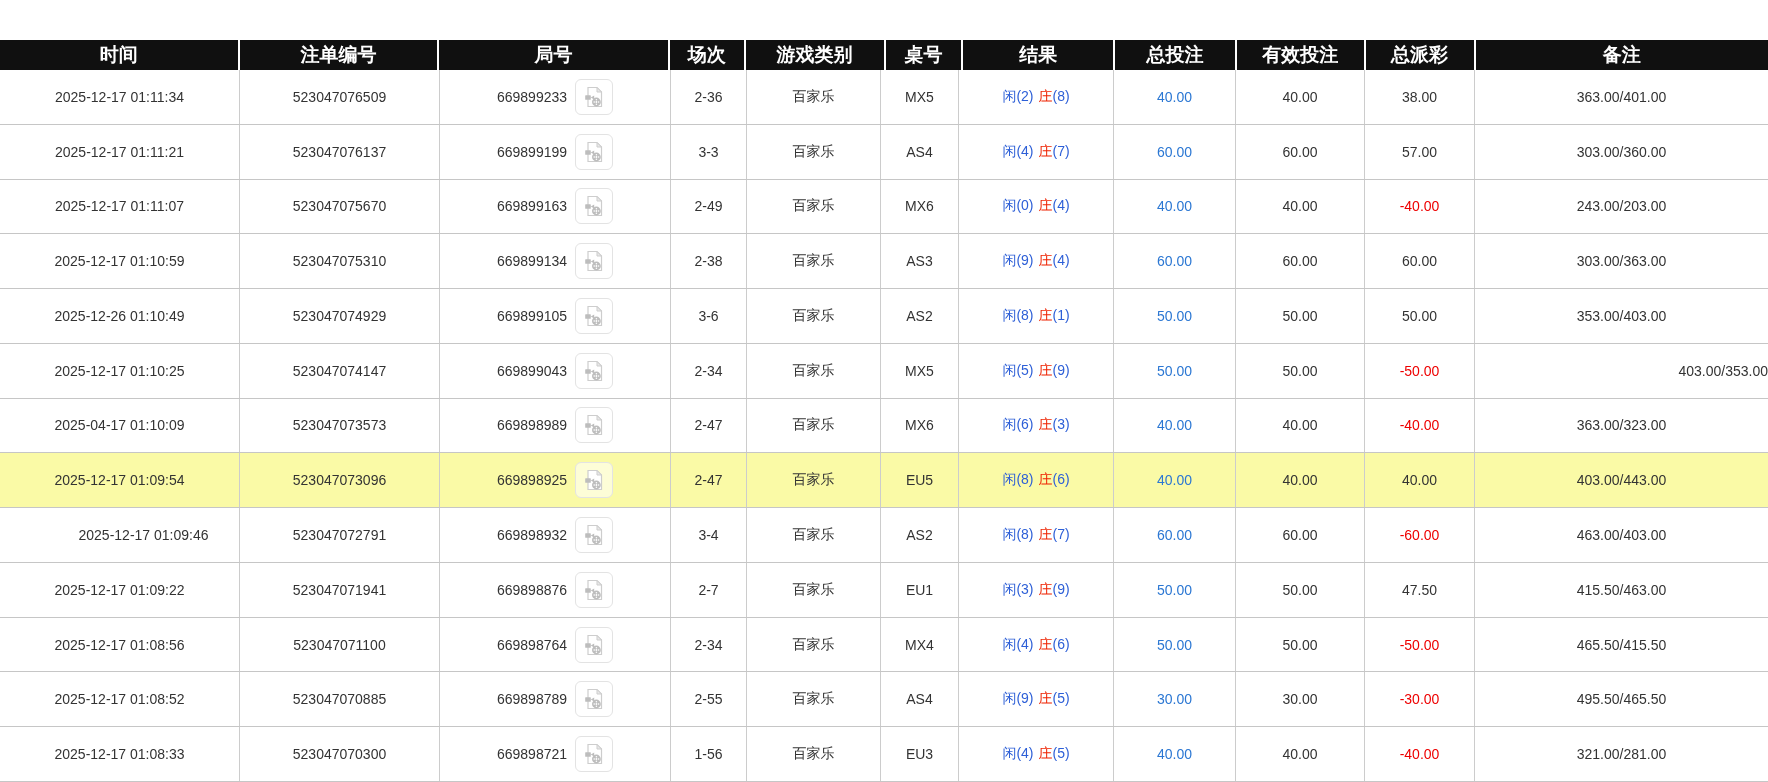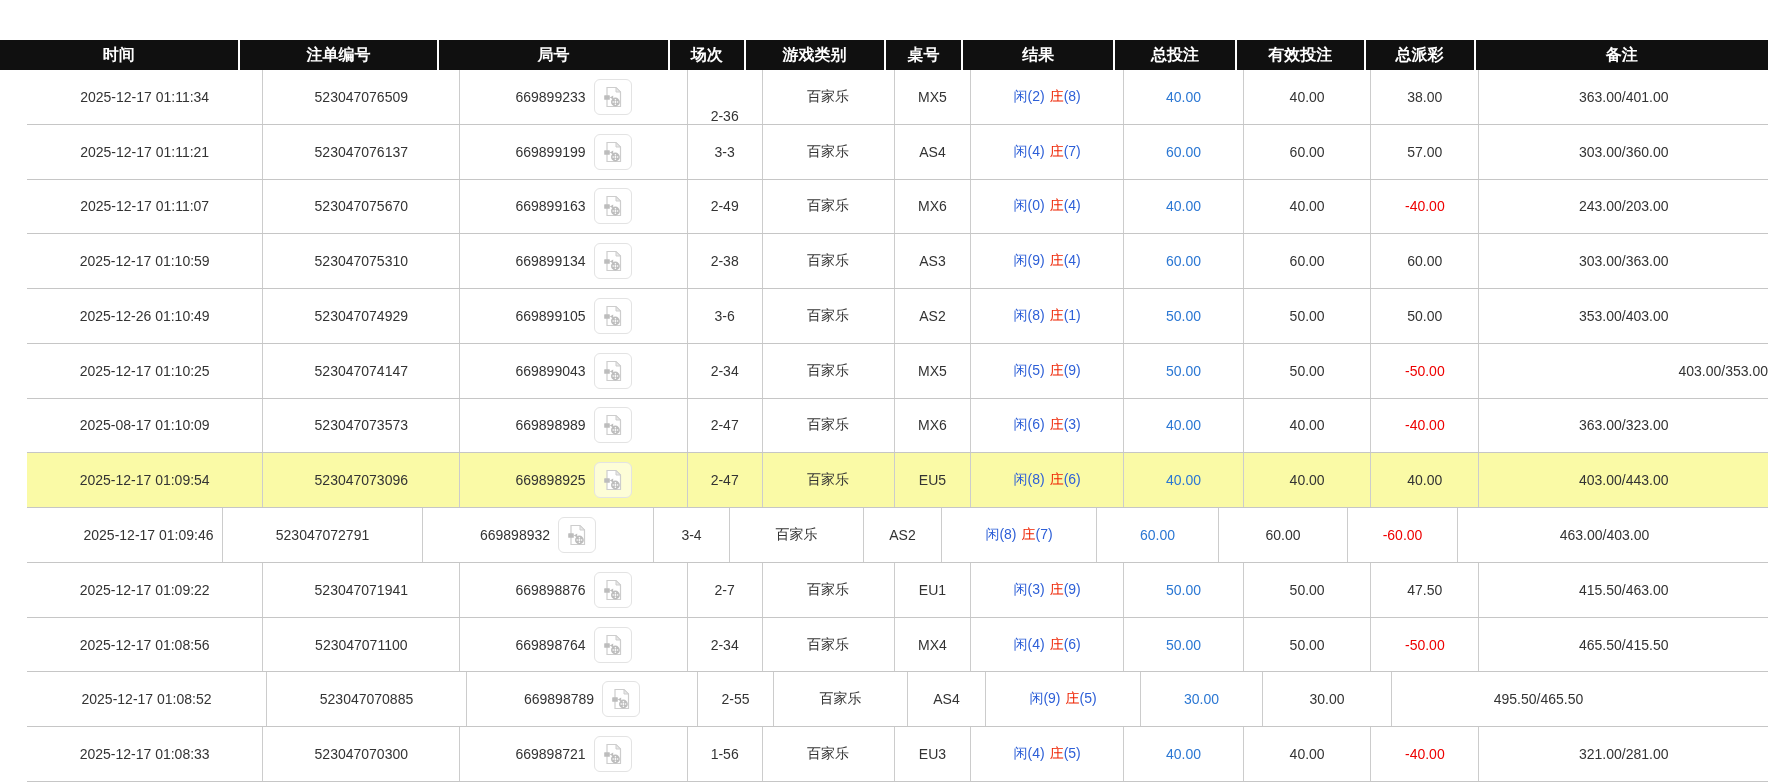--- a/index.html
+++ b/index.html
@@ -13,25 +13,25 @@
   html,body{margin:0;padding:0;}
   body{
     width:1768px;height:782px;overflow:hidden;background:var(--page-bg);
     font-family:"Liberation Sans","DejaVu Sans",sans-serif;
   }
   .screen{position:relative;width:1768px;height:782px;}
   .table-wrap{position:absolute;top:40px;left:0;width:1768px;}
   .thead{display:flex;height:30px;background:var(--header-bg);}
   .th{
     display:flex;align-items:center;justify-content:center;
-    color:var(--header-text);font-weight:bold;font-size:16px;
+    color:var(--header-text);font-weight:bold;font-size:19px;
     border-right:2px solid #ffffff;height:30px;
   }
   .th:last-child{border-right:none;}
-  .tbody{display:flex;flex-direction:column;margin-left:27px;}
+  .tbody{display:flex;flex-direction:column;}
   .tr{display:flex;height:54.77px;background:#ffffff;border-bottom:1px solid var(--row-border);}
   .tr.highlight{background:var(--highlight-row-bg);}
   .td{
     display:flex;align-items:center;justify-content:center;gap:8px;
     font-size:14px;color:var(--text);border-right:1px solid var(--cell-divider);
     white-space:nowrap;
   }
   .td:last-child{border-right:none;}
   .link-blue{color:var(--link-blue);cursor:pointer;}
   .res-blue{color:var(--result-blue);}
@@ -81,21 +81,21 @@
           <path d="M8.8 12.5l3.4-2v4z" fill="#bdbdbd"></path>
           <circle cx="14.4" cy="17" r="4.4" fill="#bdbdbd"></circle>
           <circle cx="14.4" cy="17" r="0.9" fill="#ffffff"></circle>
           <circle cx="14.4" cy="14.8" r="0.8" fill="#ffffff"></circle>
           <circle cx="14.4" cy="19.2" r="0.8" fill="#ffffff"></circle>
           <circle cx="12.2" cy="17" r="0.8" fill="#ffffff"></circle>
           <circle cx="16.6" cy="17" r="0.8" fill="#ffffff"></circle>
         </svg>
       </button>
     </div>
-    <div class="td" style="width: 76px; align-items: flex-end;">
+    <div class="td" style="width: 76px;">
             <span>2-36</span>
           </div>
     <div class="td" style="width: 134px;">
             <span>百家乐</span>
           </div>
     <div class="td" style="width: 78px;">
             <span>MX5</span>
           </div>
     <div class="td" style="width: 155px;">
       <span style="display:inline-flex;gap:0;">
@@ -383,21 +383,21 @@
           </div>
     <div class="td" style="width: 110px;">
             <span class="neg">-50.00</span>
           </div>
     <div class="td" style="width: 293px; justify-content: flex-end;">
             <span>403.00/353.00</span>
           </div>
   </div>
         <div class="tr">
     <div class="td" style="width: 240px;">
-            <span>2025-08-17 01:10:09</span>
+            <span>2025-04-17 01:10:09</span>
           </div>
     <div class="td" style="width: 200px;">
             <span>523047073573</span>
           </div>
     <div class="td" style="width: 231px;">
       <span>669898989</span>
       <button class="video-btn">
         <svg width="24" height="24" viewBox="0 0 24 24">
           <path d="M6 2.5h9l4.5 4.5v14.5H6z" fill="#ffffff" stroke="#cdcdcd" stroke-width="1.2"></path>
           <path d="M15 2.5l4.5 4.5H15z" fill="#e9e9e9" stroke="#cdcdcd" stroke-width="1"></path>
@@ -490,21 +490,21 @@
             <span>40.00</span>
           </div>
     <div class="td" style="width: 110px;">
             <span>40.00</span>
           </div>
     <div class="td" style="width: 293px;">
             <span>403.00/443.00</span>
           </div>
   </div>
         <div class="tr">
-    <div class="td" style="width: 196px; padding-left: 48px;">
+    <div class="td" style="width: 240px; padding-left: 48px;">
             <span>2025-12-17 01:09:46</span>
           </div>
     <div class="td" style="width: 200px;">
             <span>523047072791</span>
           </div>
     <div class="td" style="width: 231px;">
       <span>669898932</span>
       <button class="video-btn">
         <svg width="24" height="24" viewBox="0 0 24 24">
           <path d="M6 2.5h9l4.5 4.5v14.5H6z" fill="#ffffff" stroke="#cdcdcd" stroke-width="1.2"></path>
@@ -697,20 +697,23 @@
               <span class="res-blue">(9)</span>
               <span class="res-red">庄</span>
               <span class="res-blue">(5)</span>
       </span>
     </div>
     <div class="td" style="width: 122px;">
             <span class="link-blue">30.00</span>
           </div>
     <div class="td" style="width: 129px;">
             <span>30.00</span>
+          </div>
+    <div class="td" style="width: 110px;">
+            <span class="neg">-30.00</span>
           </div>
     <div class="td" style="width: 293px;">
             <span>495.50/465.50</span>
           </div>
   </div>
         <div class="tr">
     <div class="td" style="width: 240px;">
             <span>2025-12-17 01:08:33</span>
           </div>
     <div class="td" style="width: 200px;">

